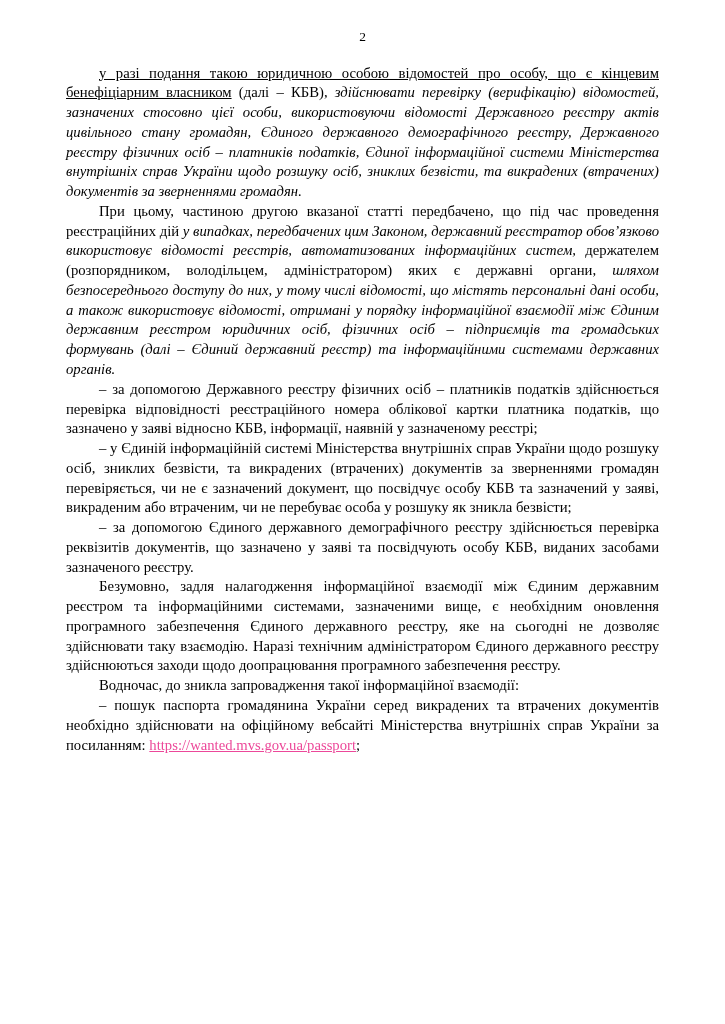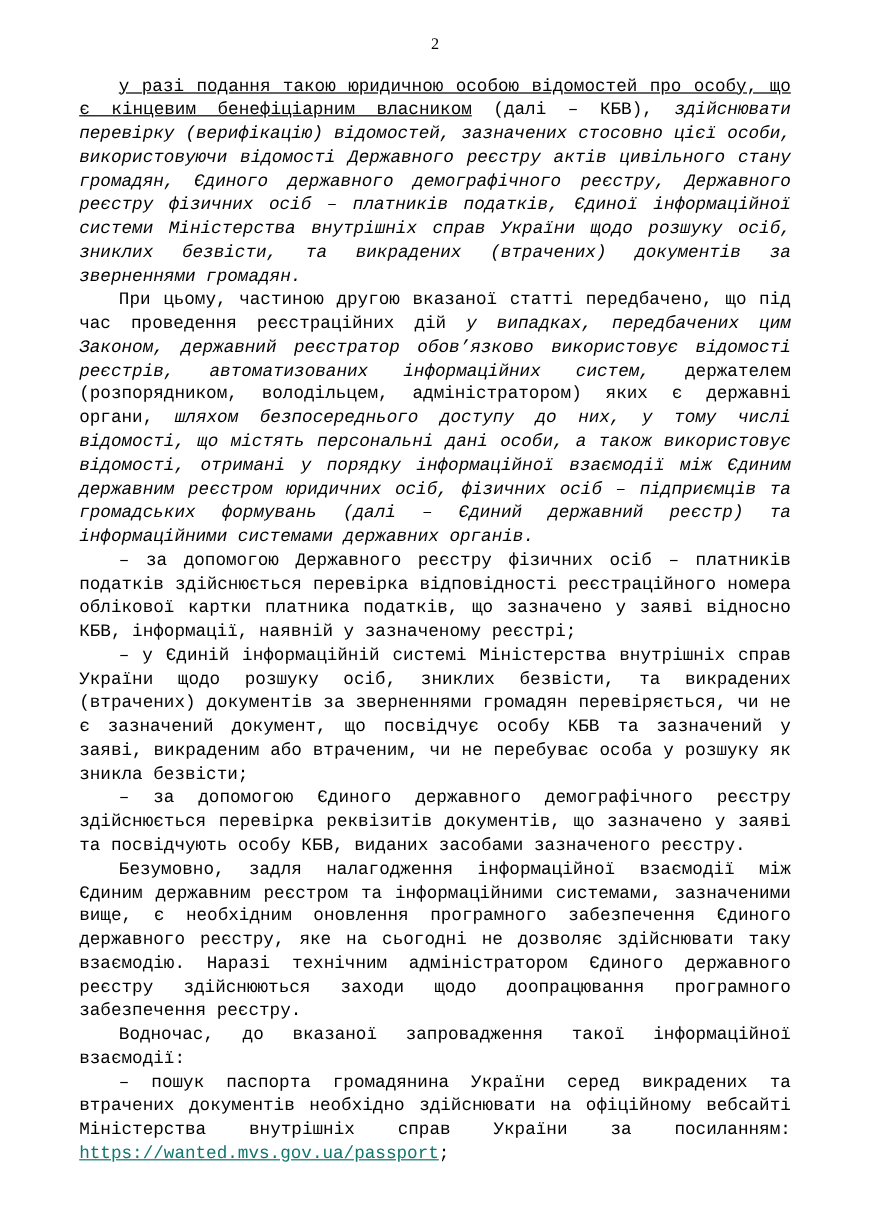--- a/index.html
+++ b/index.html
@@ -26,44 +26,43 @@
     margin: 0 0 20px 0;
     line-height: 1;
   }
   .body-text p {
     margin: 0;
     font-size: 14.7px;
     line-height: 1.345;
     text-align: justify;
     text-justify: inter-word;
     hyphens: none;
-    font-family: Liberation Mono, monospace;
   }
   .indent {
     text-indent: 33px;
   }
   .underline {
     text-decoration: underline;
   }
   .ital {
     font-style: italic;
   }
   a.link {
-    color: #0f766e;
+    color: #ec4899;
     text-decoration: underline;
   }
 </style>
 </head>
 <body>
 
 <div class="page">
   <div class="page-number">2</div>
   <div class="body-text" id="body-text">
       <p class="indent"><span class="underline">у разі подання такою юридичною особою відомостей про особу, що є кінцевим бенефіціарним власником</span><span> (далі – КБВ), </span><span class="ital">здійснювати перевірку (верифікацію) відомостей, зазначених стосовно цієї особи, використовуючи відомості Державного реєстру актів цивільного стану громадян, Єдиного державного демографічного реєстру, Державного реєстру фізичних осіб – платників податків, Єдиної інформаційної системи Міністерства внутрішніх справ України щодо розшуку осіб, зниклих безвісти, та викрадених (втрачених) документів за зверненнями громадян.</span></p>
       <p class="indent"><span>При цьому, частиною другою вказаної статті передбачено, що під час проведення реєстраційних дій </span><span class="ital">у випадках, передбачених цим Законом, державний реєстратор обов’язково використовує відомості реєстрів, автоматизованих інформаційних систем,</span><span> держателем (розпорядником, володільцем, адміністратором) яких є державні органи, </span><span class="ital">шляхом безпосереднього доступу до них, у тому числі відомості, що містять персональні дані особи, а також використовує відомості, отримані у порядку інформаційної взаємодії між Єдиним державним реєстром юридичних осіб, фізичних осіб – підприємців та громадських формувань (далі – Єдиний державний реєстр) та інформаційними системами державних органів.</span></p>
       <p class="indent"><span>– за допомогою Державного реєстру фізичних осіб – платників податків здійснюється перевірка відповідності реєстраційного номера облікової картки платника податків, що зазначено у заяві відносно КБВ, інформації, наявній у зазначеному реєстрі;</span></p>
       <p class="indent"><span>– у Єдиній інформаційній системі Міністерства внутрішніх справ України щодо розшуку осіб, зниклих безвісти, та викрадених (втрачених) документів за зверненнями громадян перевіряється, чи не є зазначений документ, що посвідчує особу КБВ та зазначений у заяві, викраденим або втраченим, чи не перебуває особа у розшуку як зникла безвісти;</span></p>
       <p class="indent"><span>– за допомогою Єдиного державного демографічного реєстру здійснюється перевірка реквізитів документів, що зазначено у заяві та посвідчують особу КБВ, виданих засобами зазначеного реєстру.</span></p>
       <p class="indent"><span>Безумовно, задля налагодження інформаційної взаємодії між Єдиним державним реєстром та інформаційними системами, зазначеними вище, є необхідним оновлення програмного забезпечення Єдиного державного реєстру, яке на сьогодні не дозволяє здійснювати таку взаємодію. Наразі технічним адміністратором Єдиного державного реєстру здійснюються заходи щодо доопрацювання програмного забезпечення реєстру.</span></p>
-      <p class="indent"><span>Водночас, до вказаної запровадження такої інформаційної взаємодії:</span></p>
+      <p class="indent"><span>Водночас, до зникла запровадження такої інформаційної взаємодії:</span></p>
       <p class="indent"><span>– пошук паспорта громадянина України серед викрадених та втрачених документів необхідно здійснювати на офіційному вебсайті Міністерства внутрішніх справ України за посиланням: </span><a class="link" href="#">https://wanted.mvs.gov.ua/passport</a><span>;</span></p>
     </div>
 </div>
 
 </body></html>

